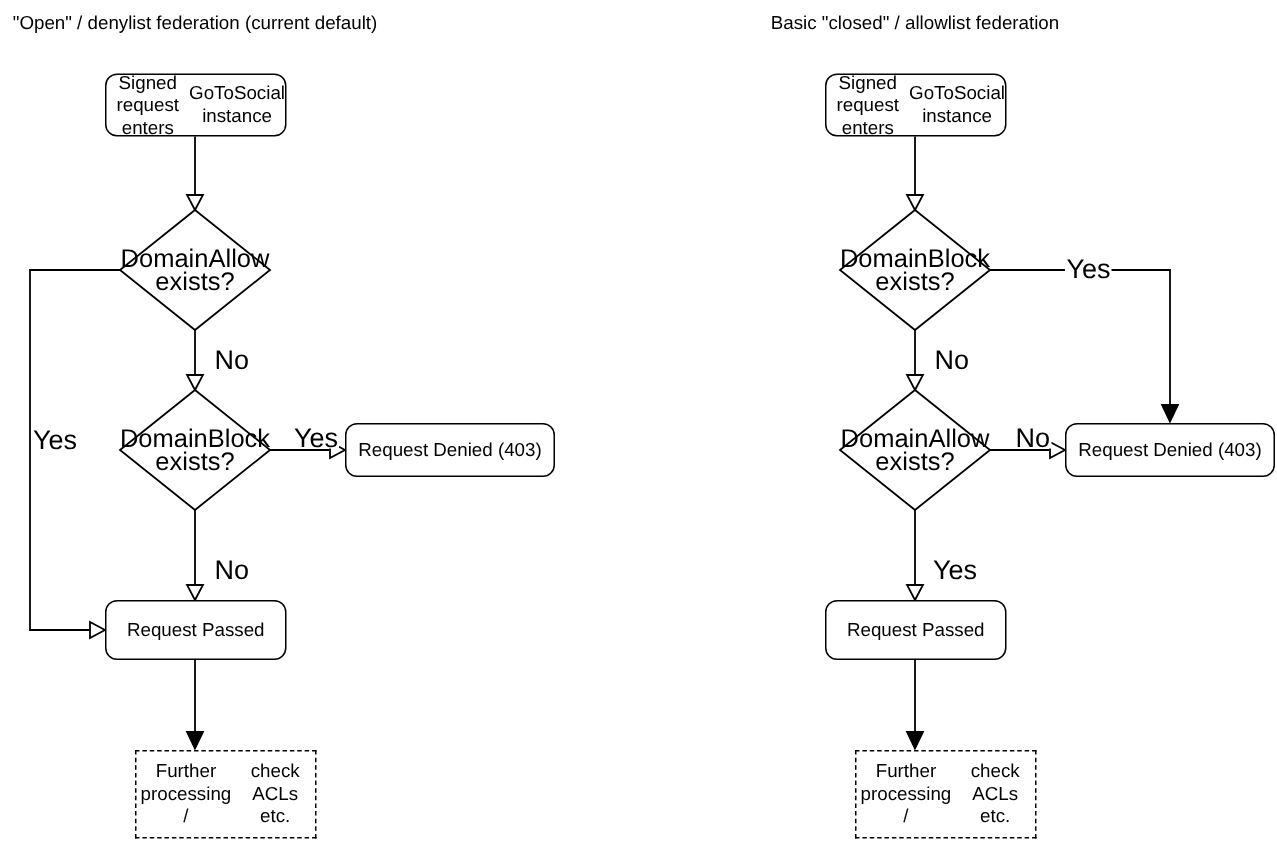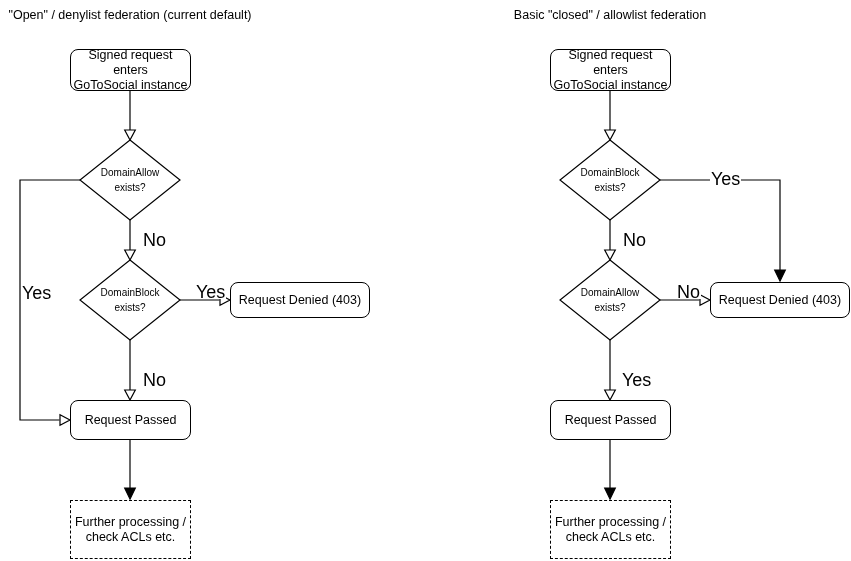--- a/index.html
+++ b/index.html
@@ -31,36 +31,36 @@
     line-height: 14px;
     white-space: nowrap;
     text-align: center;
   }
   .node {
     position: absolute;
     box-sizing: border-box;
     background: #ffffff;
     border: 1.2px solid #000000;
     display: flex;
-    flex-direction: column;
+    flex-direction: row;
     align-items: center;
     justify-content: center;
     font-size: 12.5px;
     line-height: 15px;
     text-align: center;
   }
   .node.rounded { border-radius: 8px; }
-  .node.dashed  { border: 1px dashed #000000; }
+  .node.dashed  { border: 1px dashed #000000; margin-left: 20px; }
   .decision-label {
     position: absolute;
     display: flex;
     flex-direction: column;
     align-items: center;
     justify-content: center;
-    font-size: 10px;
+    font-size: 17px;
     line-height: 15px;
     text-align: center;
     background: transparent;
     pointer-events: none;
   }
   .edge-label {
     position: absolute;
     font-size: 18px;
     line-height: 13px;
     background: #ffffff;

